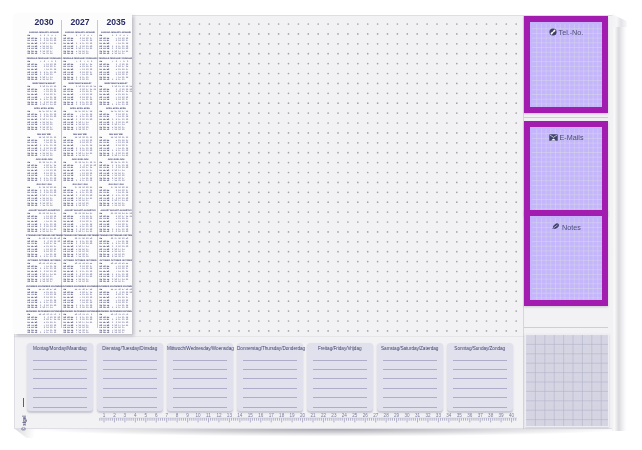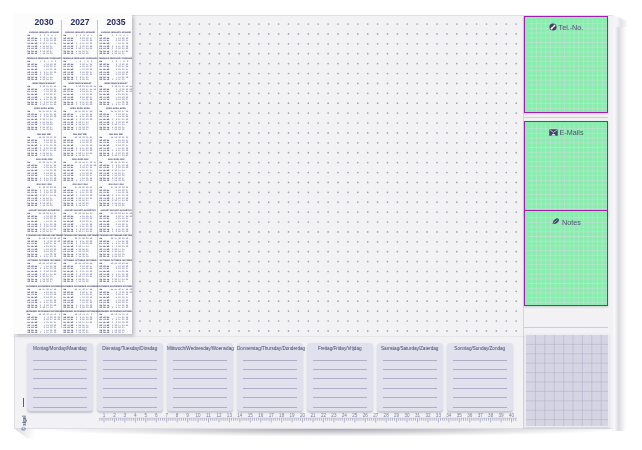--- a/index.html
+++ b/index.html
@@ -25,22 +25,22 @@
   box-shadow: 2px 2px 3px rgba(110,110,125,.4); overflow:hidden; }
 .vsep { position:absolute; top:6px; width:1px; height:308px; background:#c7c9d2; }
 .ycol { position:absolute; top:0; width:36px; height:320px; }
 .yhead { position:absolute; top:3.2px; left:0; width:100%; text-align:center;
   font-weight:bold; font-size:8.6px; color:#272a63; }
 .mon { position:absolute; left:0; width:36px; height:24px; }
 .msvg text { text-rendering:geometricPrecision; }
 .mtt { font-family:"Liberation Sans", sans-serif; font-weight:bold; font-size:2.15px; fill:#33366a; }
 .mbb { font-family:"Liberation Mono", monospace; font-weight:bold; font-size:2.1px; fill:#232659; }
 .mdd { font-family:"Liberation Mono", monospace; font-size:2.1px; fill:#34376e; white-space:pre; }
-.rcard { position:absolute; left:524px; width:84px; background:#86efac;
-  border:1px solid #a21caf; box-shadow:0 1px 2px rgba(120,120,140,.35); overflow:hidden; }
+.rcard { position:absolute; left:524px; width:84px; background:#c4b5fd;
+  border:6px solid #a21caf; box-shadow:0 1px 2px rgba(120,120,140,.35); overflow:hidden; }
 .rhead { position:absolute; top:6px; left:0; width:100%; text-align:center;
   font-size:7.2px; color:#4b4e71; }
 .rhead svg { vertical-align:-1px; }
 #gridcard { position:absolute; left:525px; top:334px; width:84px; height:93px;
   background:#d9d8e6; border:1px solid #ececf2; box-shadow:0 1px 2px rgba(120,120,140,.3);
   overflow:hidden; }
 .rsep { position:absolute; left:524px; width:84px; height:1px; background:#cdced8; }
 .dbox { position:absolute; top:342.5px; width:65.5px; height:68.5px; background:#e1e0ed;
   border-radius:3.5px; box-shadow:0 1.5px 1.5px rgba(100,100,130,.3); }
 .dlab { position:absolute; top:3.8px; left:0; width:100%; text-align:center;

